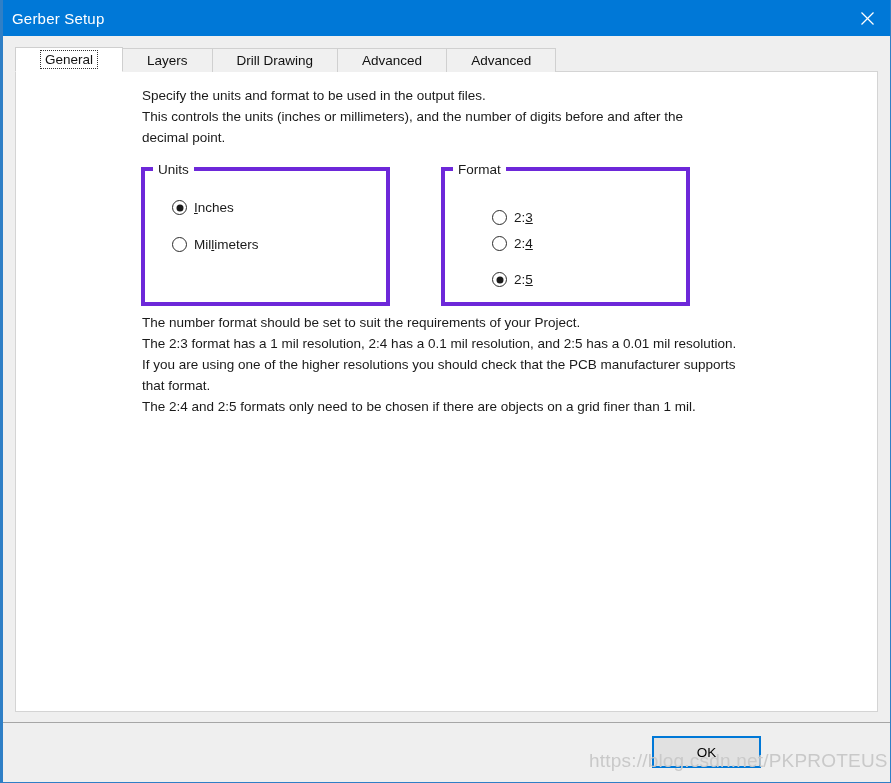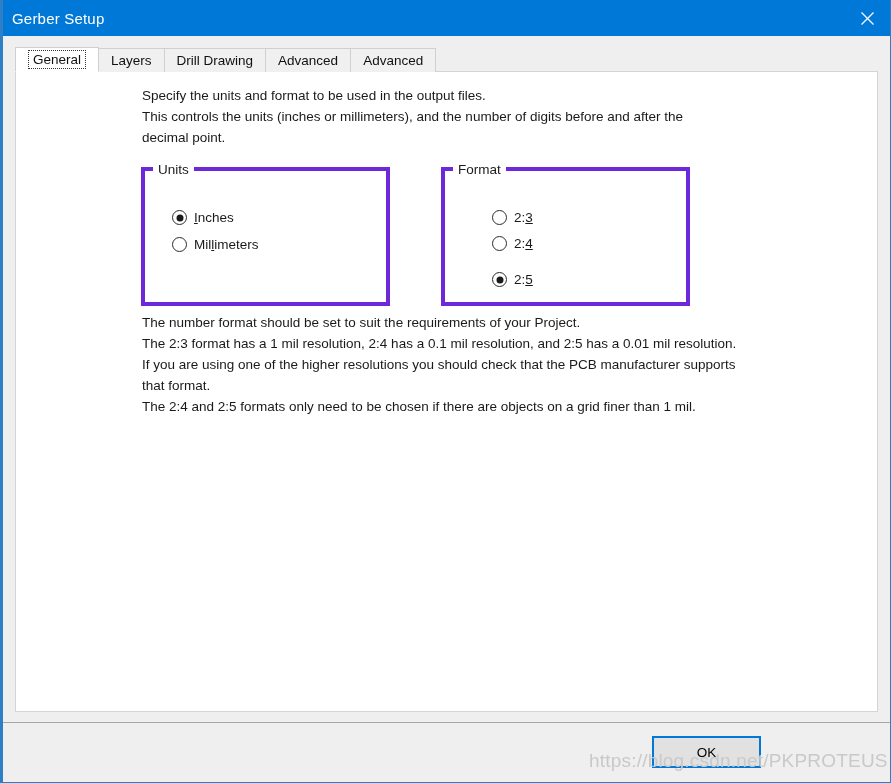--- a/index.html
+++ b/index.html
@@ -65,21 +65,21 @@
     left: 12px;
     top: 47px;
     height: 25px;
     display: flex;
     align-items: flex-end;
     z-index: 5;
   }
   .tab {
     height: 24px;
     box-sizing: border-box;
-    padding: 0 12px;
+    padding: 0 24px;
     display: flex;
     align-items: center;
     justify-content: center;
     background: #f0f0f0;
     border: 1px solid #d0d0d0;
     border-bottom: none;
     margin-right: -1px;
     font-size: 13.5px;
     color: #111111;
     white-space: nowrap;
@@ -275,21 +275,21 @@
     </div>
 
   <div id="panel">
 
     <div class="desc" id="desc-top">Specify the units and format to be used in the output files.
 This controls the units (inches or millimeters), and the number of digits before and after the
 decimal point.</div>
 
     <div class="groupbox" id="gb-units">
       <span class="gb-title">Units</span>
-      <div class="radio-row" style="left:27px; top:29px;margin-top:10px;">
+      <div class="radio-row" style="left:27px; top:29px;">
         <span class="radio checked"></span>
         <span class="radio-label"><span class="acc">I</span>nches</span>
       </div>
       <div class="radio-row" style="left:27px; top:66px;">
         <span class="radio"></span>
         <span class="radio-label">Mil<span class="acc">l</span>imeters</span>
       </div>
     </div>
 
     <div class="groupbox" id="gb-format">

